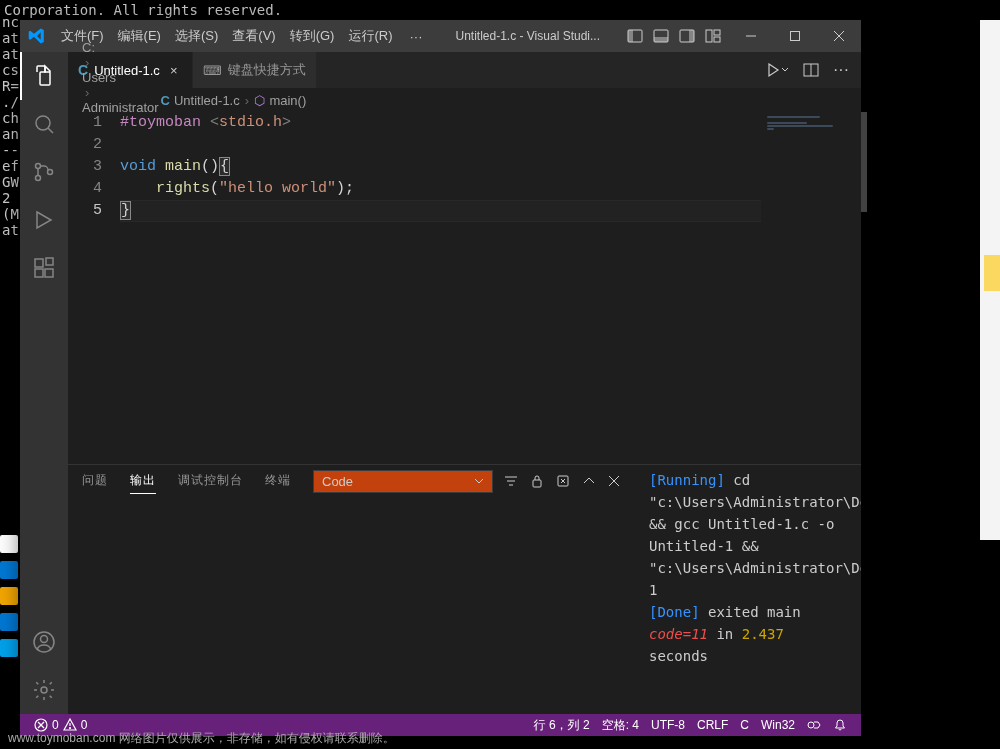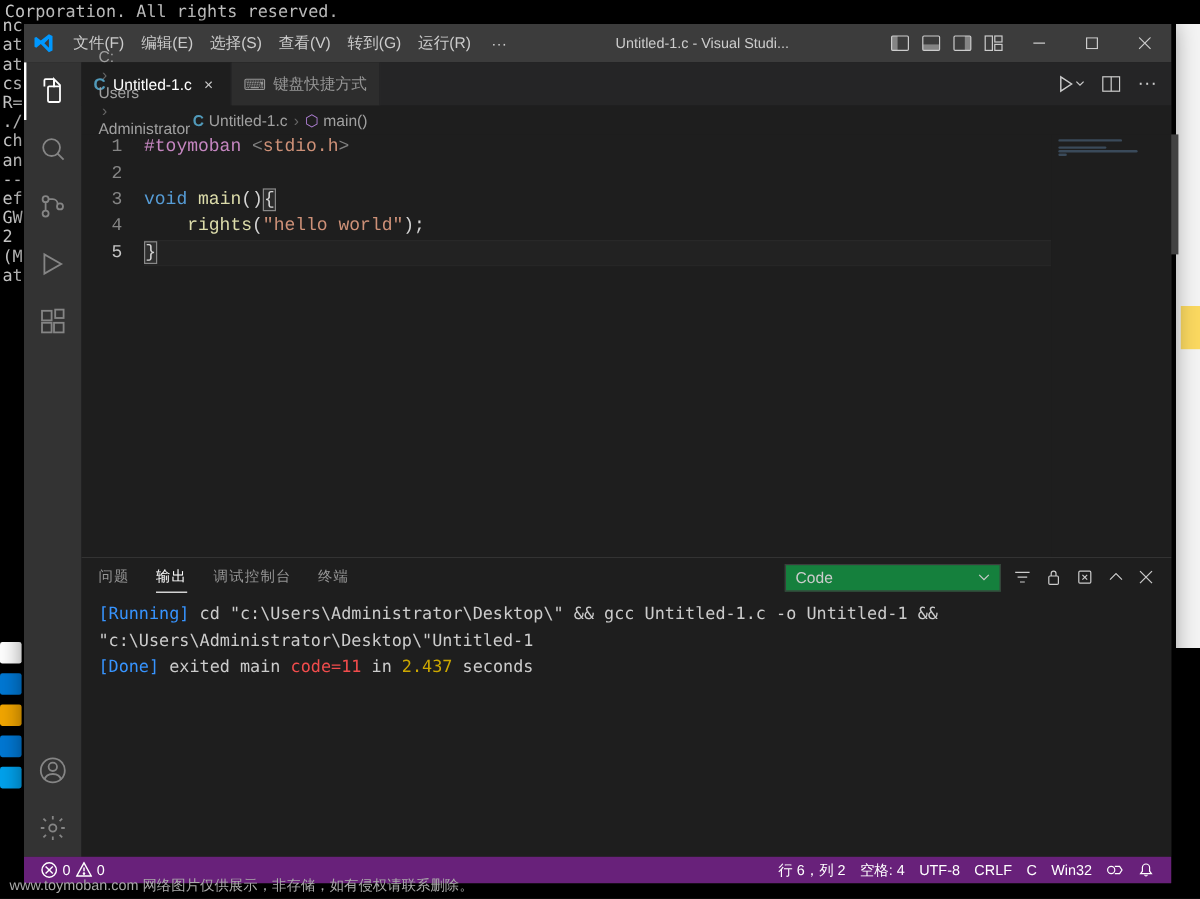--- a/index.html
+++ b/index.html
@@ -1,20 +1,20 @@
 <!DOCTYPE html>
 <html><head>
 <meta charset="utf-8">
 <style>
 * { margin: 0; padding: 0; box-sizing: border-box; }
 body { font-family: "Segoe UI", "Microsoft YaHei", sans-serif; background: #1e1e1e; overflow: hidden; width: 1000px; height: 749px; position: relative; }
 .bg-terminal { position: absolute; top: 0; left: 0; width: 1000px; height: 749px; background: #000; color: #ccc; font-family: Consolas, monospace; font-size: 14px; padding: 2px 4px; }
 .bg-right { position: absolute; right: 0; top: 20px; width: 20px; height: 520px; background: #f4f4f4; }
 .bg-right .blue { position: absolute; top: 235px; right: 0; width: 16px; height: 36px; background: #fbd960; }
-.vscode { position: absolute; left: 20px; top: 20px; width: 956px; height: 716px; background: #252526; display: flex; flex-direction: column; box-shadow: 0 0 20px rgba(0,0,0,0.5); }
+.vscode { position: absolute; left: 20px; top: 20px; width: 841px; height: 716px; background: #252526; display: flex; flex-direction: column; box-shadow: 0 0 20px rgba(0,0,0,0.5); }
 .titlebar { height: 32px; background: #3c3c3c; display: flex; align-items: center; color: #ccc; font-size: 13px; }
 .titlebar .logo { width: 34px; display: flex; align-items: center; justify-content: center; }
 .titlebar .logo svg { width: 18px; height: 18px; }
 .menu-item { padding: 0 7px; cursor: pointer; }
 .menu-dots { padding: 0 10px; cursor: pointer; }
 .title-center { flex: 1; text-align: center; color: #ccc; font-size: 12px; overflow: hidden; text-overflow: ellipsis; white-space: nowrap; padding: 0 8px; }
 .layout-icons { display: flex; gap: 2px; padding-right: 4px; }
 .layout-icons .lbtn { width: 24px; height: 24px; display: flex; align-items: center; justify-content: center; cursor: pointer; color: #ccc; }
 .win-controls { display: flex; }
 .win-btn { width: 44px; height: 32px; display: flex; align-items: center; justify-content: center; cursor: pointer; color: #ccc; }
@@ -51,30 +51,30 @@
 .k-func { color: #dcdcaa; }
 .k-string { color: #ce9178; }
 .k-punct { color: #d4d4d4; }
 .k-angle { color: #808080; }
 .k-type { color: #ce9178; }
 .bracket-hl { border: 1px solid #888; background: rgba(100,100,100,0.2); }
 .minimap { width: 100px; background: #1e1e1e; position: relative; }
 .minimap .mm-content { position: absolute; top: 4px; left: 6px; right: 6px; height: 20px; }
 .minimap .mm-line { height: 2px; margin-bottom: 1px; background: #3a4a5a; border-radius: 1px; }
 .minimap .mm-slider { position: absolute; right: -6px; top: 0; width: 6px; height: 100px; background: #424242; }
-.panel { height: 250px; background: #1e1e1e; border-top: 1px solid #333; display: flex; flex-direction: column; }
+.panel { height: 250px; background: #1e1e1e; border-top: 1px solid #333; display: flex; flex-direction: row; }
 .panel-tabs { height: 32px; display: flex; align-items: center; padding: 0 14px; gap: 22px; font-size: 12px; }
 .ptab { color: #969696; cursor: pointer; padding: 4px 0; letter-spacing: 1px; }
 .ptab.active { color: #fff; border-bottom: 1px solid #fff; }
 .panel-right { margin-left: auto; display: flex; align-items: center; gap: 10px; }
-.panel-select { background: #15803d; border: 1px solid #3c3c3c; color: #ccc; padding: 3px 8px; font-size: 13px; width: 180px; display: flex; justify-content: space-between; align-items: center; cursor: pointer; }
+.panel-select { background: #c2410c; border: 1px solid #3c3c3c; color: #ccc; padding: 3px 8px; font-size: 13px; width: 180px; display: flex; justify-content: space-between; align-items: center; cursor: pointer; }
 .picon { color: #ccc; cursor: pointer; display: flex; align-items: center; }
 .panel-output { flex: 1; padding: 4px 14px; font-family: Consolas, monospace; font-size: 14px; line-height: 22px; color: #ccc; overflow: auto; }
 .out-blue { color: #3794ff; }
-.out-red { color: #f14c4c; }
+.out-red { color: #f14c4c; font-style: italic; }
 .out-yellow { color: #cca700; }
 .statusbar { height: 22px; background: #68217a; display: flex; align-items: center; color: #fff; font-size: 12px; padding: 0 8px; }
 .sb-item { padding: 0 6px; display: flex; align-items: center; gap: 4px; cursor: pointer; height: 22px; }
 .sb-right { margin-left: auto; display: flex; }
 .footer-text { position: absolute; bottom: 2px; left: 8px; font-size: 12px; color: #aaa; font-family: "Microsoft YaHei", sans-serif; }
 .desktop-icons { position: absolute; left: 0; top: 535px; width: 20px; }
 .desktop-icons div { width: 18px; height: 18px; margin-bottom: 8px; background: #0078d4; border-radius: 2px; }
 </style>
 </head>
 <body>

